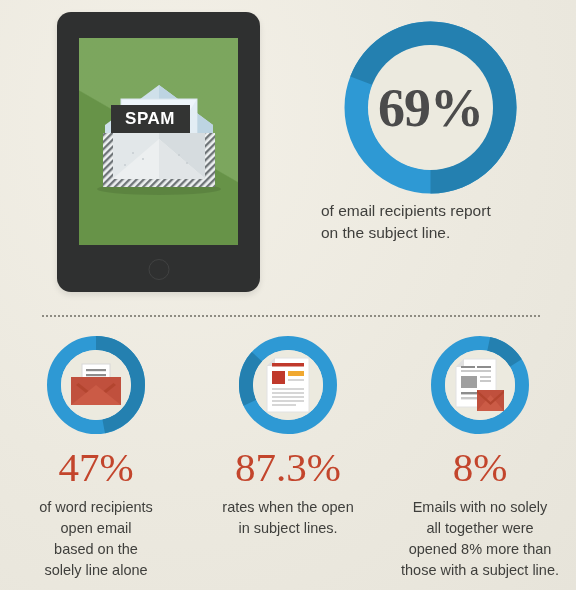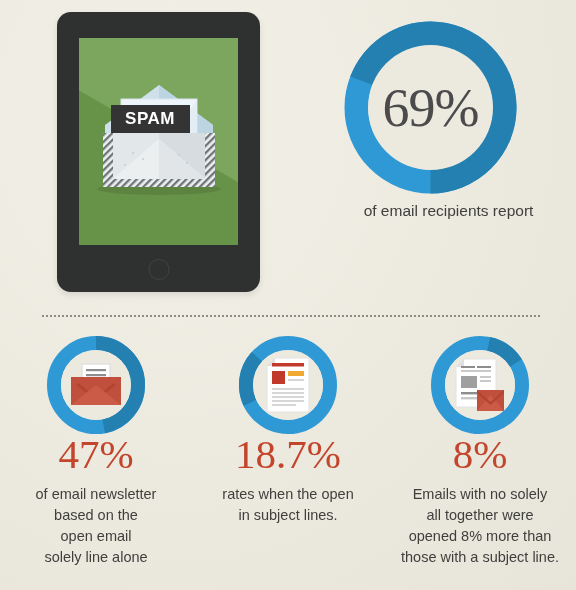--- a/index.html
+++ b/index.html
@@ -106,35 +106,35 @@
     position: absolute;
     left: 24px;
     top: 24px;
     width: 125px;
     height: 125px;
     border-radius: 50%;
     background: #eceadf;
     display: flex;
     align-items: center;
     justify-content: center;
+    font-weight: bold;
   }
   .donut-big .hole-label {
     font-family: "Liberation Serif", serif;
     font-size: 54px;
     color: #4b4b4b;
     letter-spacing: -1px;
     line-height: 1;
   }
 
   .top-caption {
     position: absolute;
-    left: 336px;
+    left: 321px;
     top: 200px;
     width: 225px;
-    text-align: center;
     font-family: "Liberation Sans", sans-serif;
     font-size: 15.5px;
     line-height: 1.42;
     color: #3f3f3c;
   }
 
   
   .divider {
     position: absolute;
     left: 42px;
@@ -182,20 +182,21 @@
     position: absolute;
     left: 14px;
     top: 14px;
     width: 70px;
     height: 70px;
     display: flex;
     align-items: center;
     justify-content: center;
   }
   .stat-value {
+    margin-top: 13px;
     font-family: "Liberation Serif", serif;
     font-size: 41px;
     line-height: 1;
     color: #c3452c;
   }
   .stat-caption {
     margin-top: 9px;
     width: 176px;
     text-align: center;
     font-family: "Liberation Sans", sans-serif;
@@ -263,20 +264,21 @@
 
         <circle cx="86.5" cy="86.5" r="74" fill="none" stroke="#2480b0" stroke-width="24" stroke-dasharray="320.8 144.1" transform="rotate(-90 86.5 86.5) scale(-1,1) translate(-173,0)"></circle>
       </svg>
       <div class="hole">
         <span class="hole-label">69%</span>
       </div>
     </div>
 
     <div class="top-caption">
       <div>of email recipients report</div>
+      <div>on the subject line.</div>
     </div>
   </div>
 
   <div class="divider"></div>
 
   <div class="bottom-section">
 
     <div class="stat-col">
       <div class="donut-small">
         <svg width="98" height="98" viewBox="0 0 98 98">
@@ -295,23 +297,23 @@
 
             <polygon points="3,14 28,34 53,14 53,18 28,38 3,18" fill="#b3452f"></polygon>
             <polygon points="3,42 28,22 53,42" fill="#cb5b46"></polygon>
             <polygon points="3,14 18,14 3,26" fill="#c0503d"></polygon>
             <polygon points="53,14 38,14 53,26" fill="#c0503d"></polygon>
           </svg>
         </div>
       </div>
       <div class="stat-value">47%</div>
       <div class="stat-caption">
-        <div>of email newsletter</div>
+        <div>of word recipients</div>
+        <div>open email</div>
         <div>based on the</div>
-        <div>open email</div>
         <div>solely line alone</div>
       </div>
     </div>
 
     <div class="stat-col">
       <div class="donut-small">
         <svg width="98" height="98" viewBox="0 0 98 98">
           <circle cx="49" cy="49" r="42" fill="none" stroke="#2e99d4" stroke-width="14"></circle>
           <circle cx="49" cy="49" r="42" fill="none" stroke="#2480b0" stroke-width="14" stroke-dasharray="49.3 214.6" transform="rotate(155 49 49)"></circle>
         </svg>
@@ -325,21 +327,21 @@
             <rect x="23" y="14" width="16" height="5" fill="#f0a830"></rect>
             <rect x="23" y="22" width="16" height="2" fill="#d6d6d6"></rect>
             <rect x="7" y="31" width="32" height="2" fill="#d6d6d6"></rect>
             <rect x="7" y="35" width="32" height="2" fill="#d6d6d6"></rect>
             <rect x="7" y="39" width="32" height="2" fill="#d6d6d6"></rect>
             <rect x="7" y="43" width="32" height="2" fill="#d6d6d6"></rect>
             <rect x="7" y="47" width="24" height="2" fill="#d6d6d6"></rect>
           </svg>
         </div>
       </div>
-      <div class="stat-value">18.7%</div>
+      <div class="stat-value">87.3%</div>
       <div class="stat-caption">
         <div>rates when the open</div>
         <div>in subject lines.</div>
       </div>
     </div>
 
     <div class="stat-col">
       <div class="donut-small">
         <svg width="98" height="98" viewBox="0 0 98 98">
           <circle cx="49" cy="49" r="42" fill="none" stroke="#2e99d4" stroke-width="14"></circle>

